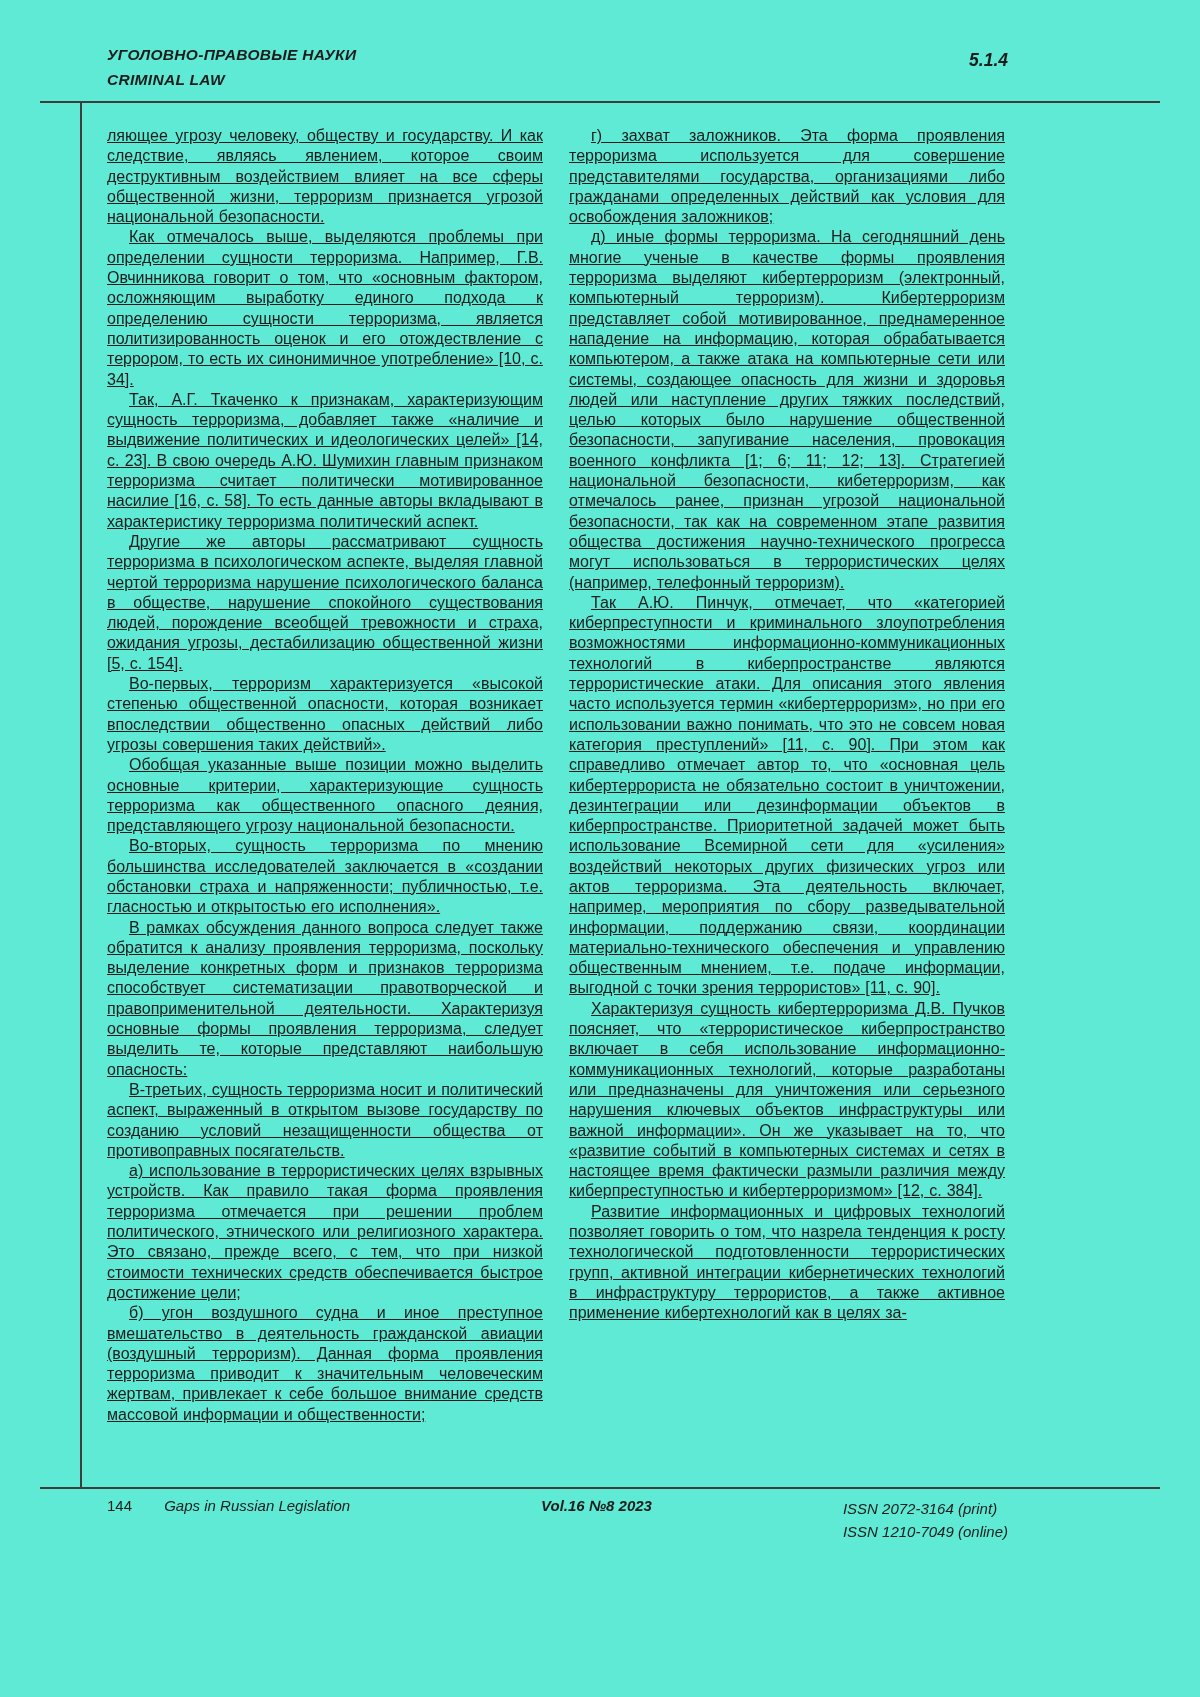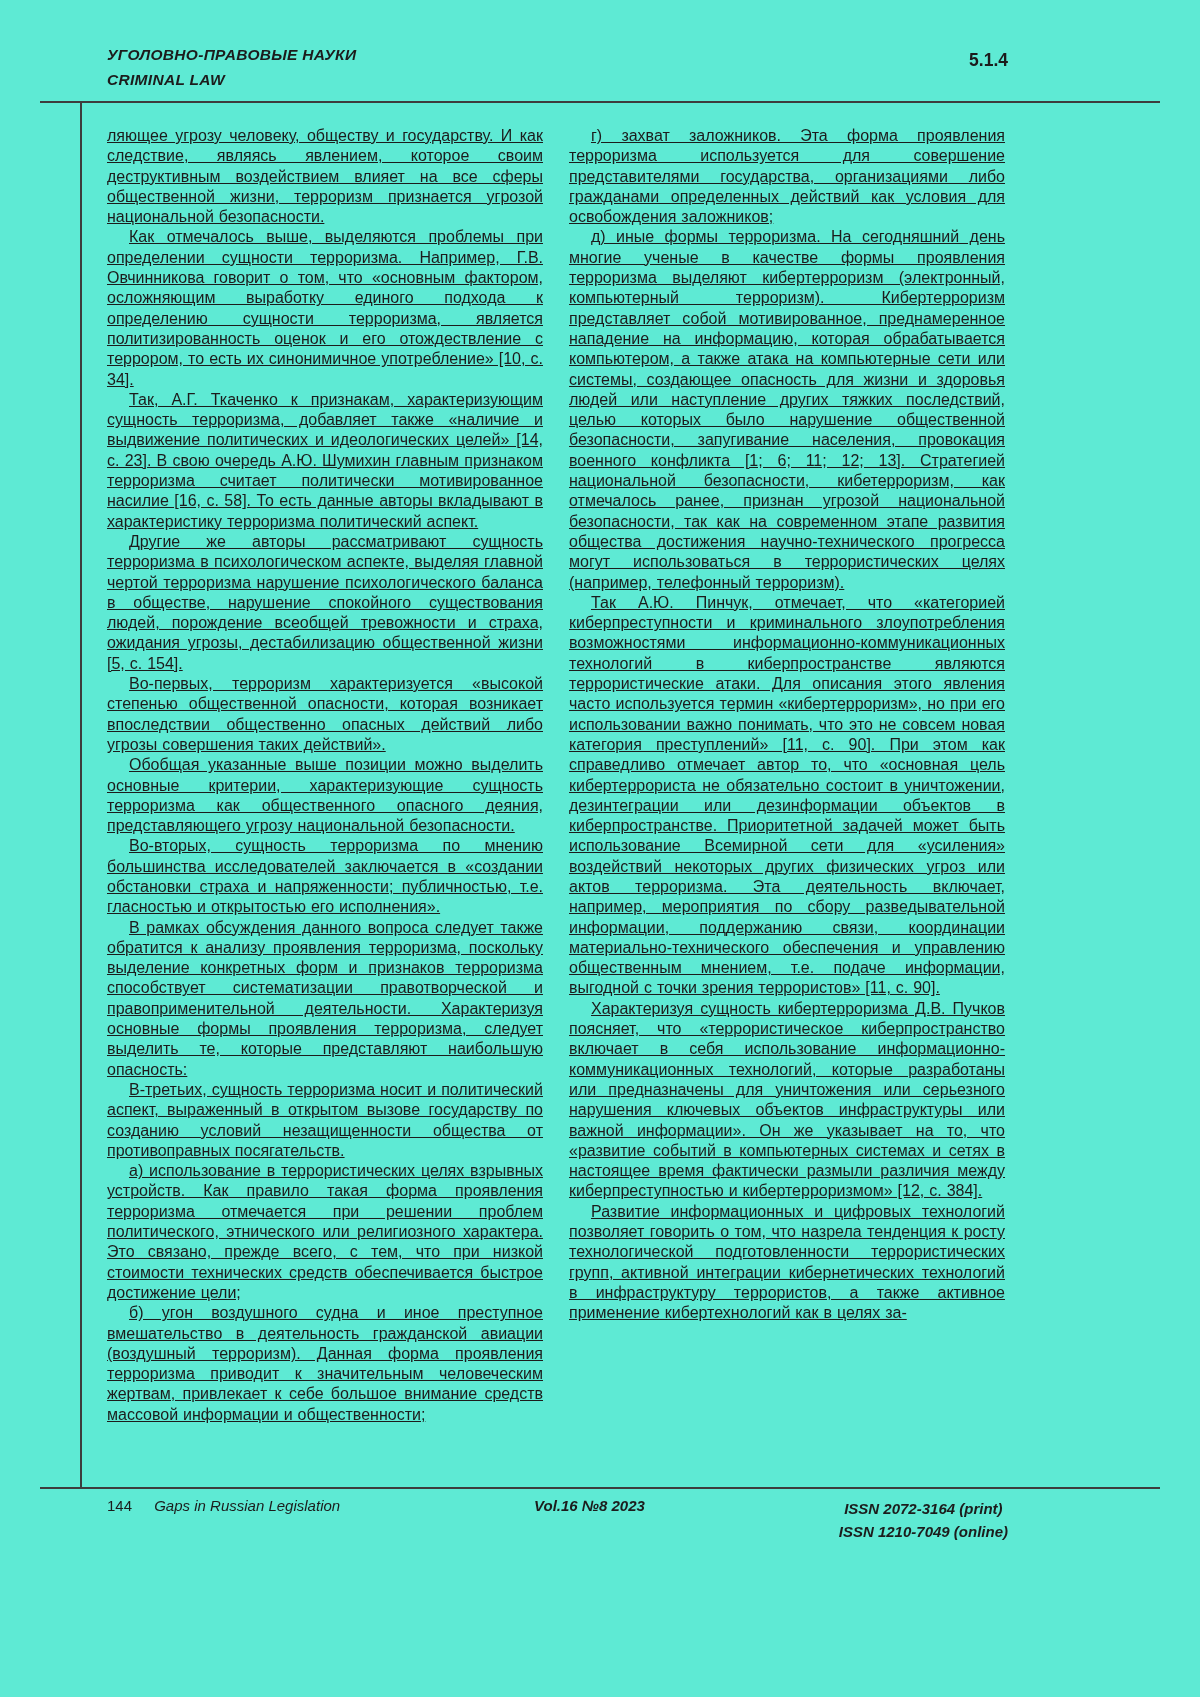--- a/index.html
+++ b/index.html
@@ -2,35 +2,35 @@
 <html lang="ru"><head>
 <meta charset="utf-8">
 <style>
   html, body { margin: 0; padding: 0; background: #ffffff; }
   .page {
     position: relative; width: 1200px; height: 1697px; background: #5eead4;
     font-family: "Liberation Sans", "DejaVu Sans", sans-serif; color: #1c1c1c; overflow: hidden;
   }
   .rubric { position: absolute; left: 107px; top: 42px; font-weight: bold; font-style: italic;
             font-size: 15.5px; line-height: 25px; letter-spacing: .3px; }
-  .code { position: absolute; top: 50px; right: 192px; font-weight: bold; font-size: 17.5px; }
+  .code { position: absolute; top: 50px; right: 192px; font-weight: bold; font-style: italic; font-size: 17.5px; }
   .rule-h { position: absolute; left: 40px; width: 1120px; height: 2px; background: #3d3d3d; }
   .rule-header { top: 101px; }
   .rule-footer { top: 1487px; }
   .rule-v { position: absolute; left: 80px; top: 101px; width: 2px; height: 1388px; background: #3d3d3d; }
   .columns { position: absolute; left: 107px; top: 126px; width: 898px; display: flex; gap: 26px; text-decoration: underline; }
   .col { flex: 1 1 0; font-size: 16px; line-height: 20.3px; text-align: justify; hyphens: auto; word-spacing: .5px; }
   .col p { margin: 0; text-indent: 22px; }
   #col-left p:first-child { text-indent: 0; }
   .footer-row { position: absolute; left: 107px; top: 1497px; width: 901px;
                 display: flex; justify-content: space-between; align-items: flex-start; font-size: 15px; }
   .footer-left { font-style: italic; }
-  .footer-left .pagenum { font-style: normal; margin-right: 18px; }
+  .footer-left .pagenum { font-style: normal; margin-right: 28px; }
   .footer-center { font-style: italic; font-weight: bold; }
-  .footer-right { font-style: italic; font-weight: bold; text-align: center; line-height: 23px; }
+  .footer-right { font-style: italic; font-weight: normal; text-align: left; line-height: 23px; }
 </style>
 </head>
 <body>
 
 <div class="page">
 
   <div class="rubric">
     <div>УГОЛОВНО-ПРАВОВЫЕ НАУКИ</div>
     <div>CRIMINAL LAW</div>
   </div>

